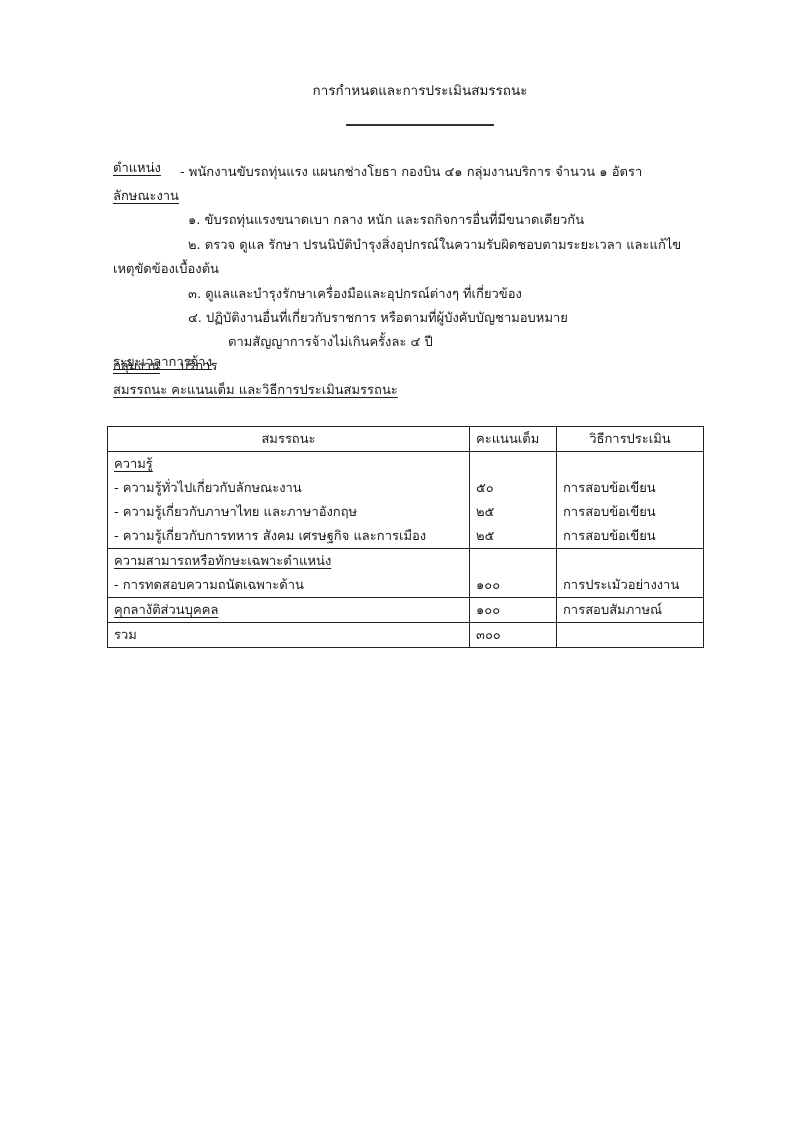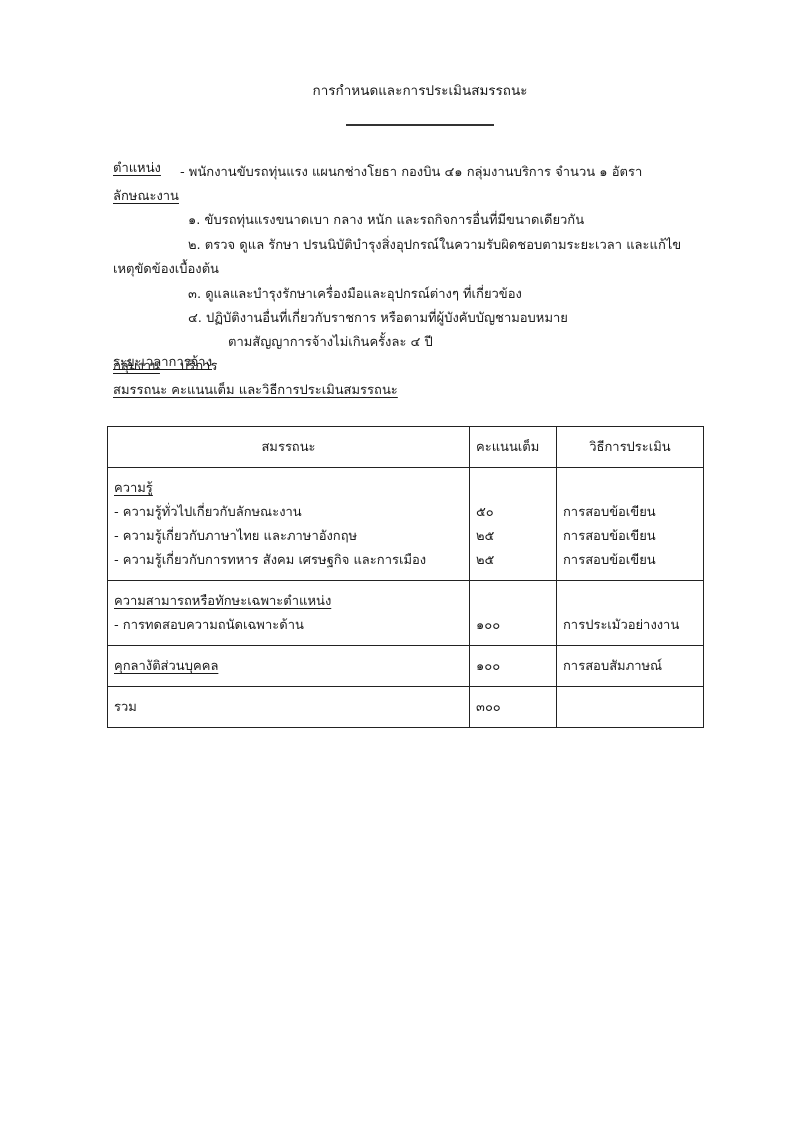--- a/index.html
+++ b/index.html
@@ -9,21 +9,21 @@
     color: #1a1a1a; font-size: 13px;
   }
   .abs { position: absolute; white-space: nowrap; line-height: 20px; }
   .u { text-decoration: underline; text-underline-offset: 3px; }
   .title { left: 0; width: 840px; top: 80px; text-align: center; font-size: 13.5px; }
   .rule { position: absolute; left: 346px; top: 124px; width: 148px; height: 2px; background: #333; }
   table {
     position: absolute; left: 107px; top: 426px; width: 597px;
     border-collapse: collapse; font-size: 13px;
   }
-  td, th { border: 1px solid #222; padding: 8px 6px; font-weight: normal; vertical-align: bottom; line-height: 23.5px; }
+  td, th { border: 1px solid #222; padding: 0 6px; font-weight: normal; vertical-align: bottom; line-height: 23.5px; }
   th { text-align: center; height: 24px; vertical-align: middle; }
   .c1 { width: 349px; }
   .c2 { width: 74px; text-align: left; }
   .c3 { text-align: left; margin-left: 7px; }
   .line { display: block; height: 24px; line-height: 24px; }
 </style>
 </head>
 <body>
 
 <div class="abs title">การกำหนดและการประเมินสมรรถนะ</div>

